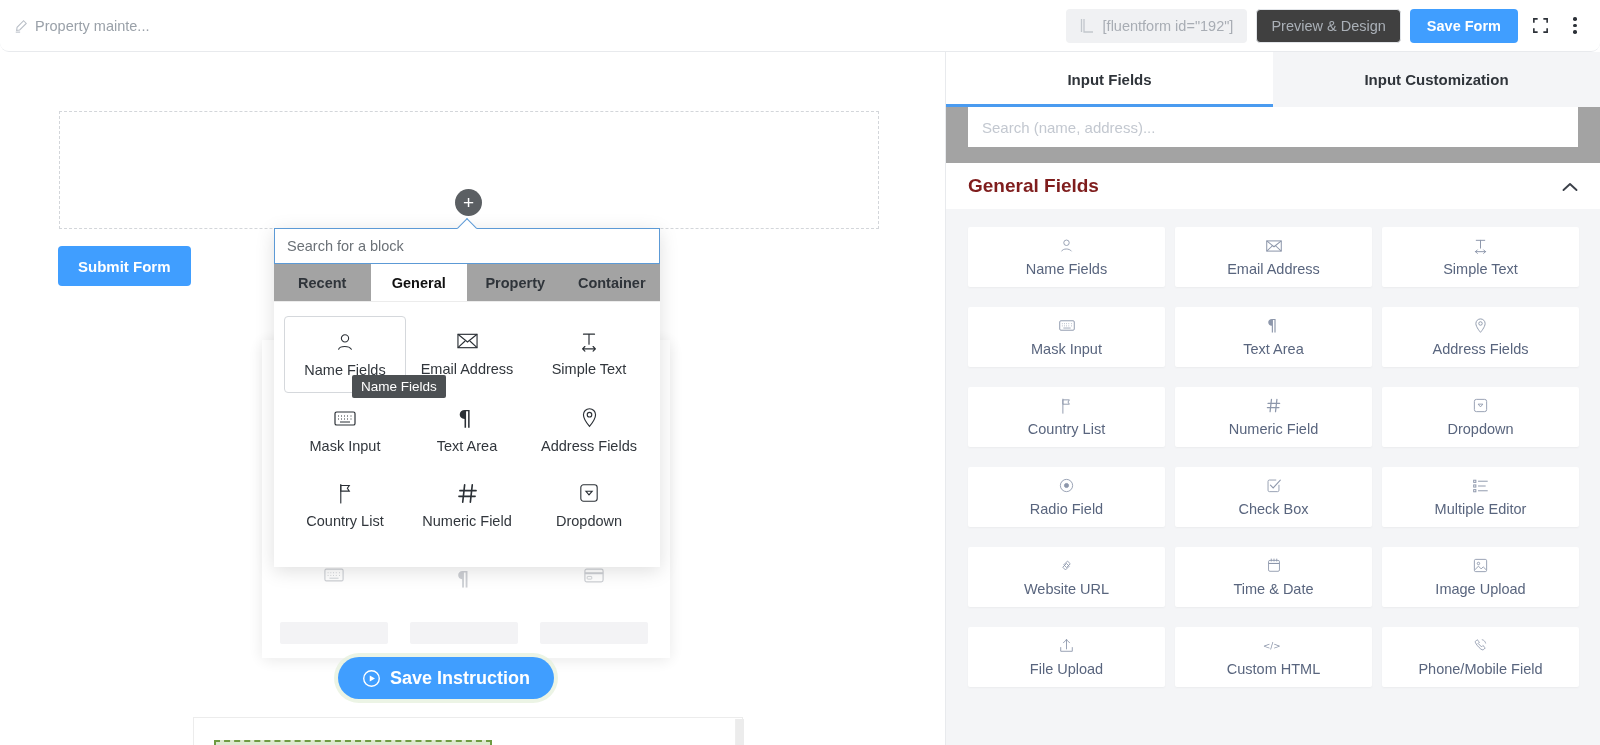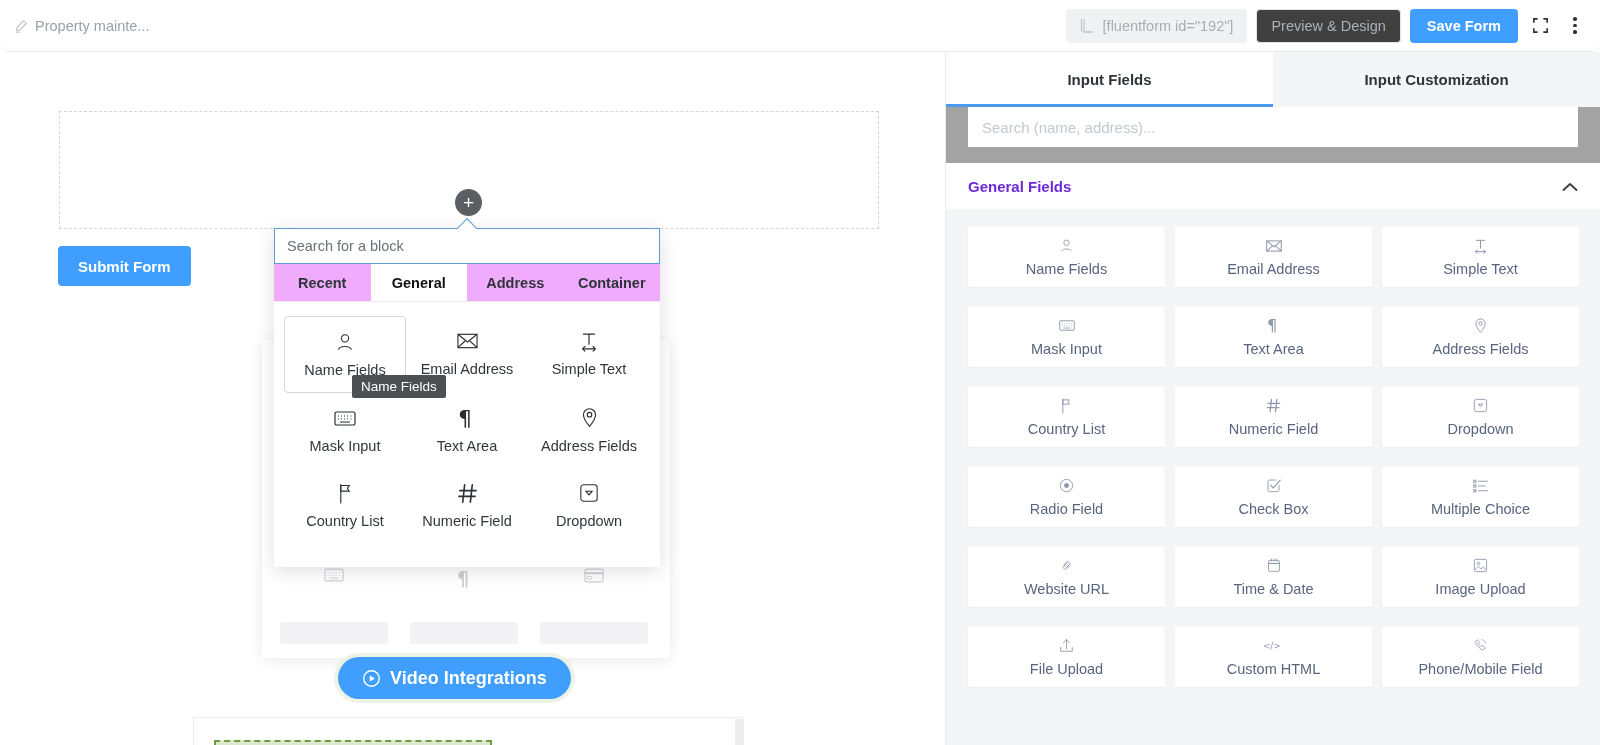--- a/index.html
+++ b/index.html
@@ -120,21 +120,21 @@
   }
   .ins-search {
     width: 100%; height: 36px; border: 1px solid #5c9ad6; background: #fff;
     padding: 0 12px; font-size: 14.5px; color: #4a5057; outline: none;
     font-family: "Liberation Sans", sans-serif;
   }
   .ins-search::placeholder { color: #6b7177; }
   .ins-tabs { display: flex; background: #f5f5f5; border-bottom: 1px solid #ececec; }
   .ins-tab {
     flex: 1; text-align: center; padding: 11px 0 10px; font-size: 14.5px;
-    font-weight: 700; color: #2f343a; cursor: pointer; background: #f0abfc;
+    font-weight: 700; color: #2f343a; cursor: pointer; background: #a3a3a3;
   }
   .ins-tab.active { background: #fff; color: #111; }
   .ins-grid {
     display: grid; grid-template-columns: repeat(3, 1fr);
     padding: 14px 10px 24px;
   }
   .ins-item {
     display: flex; flex-direction: column; align-items: center; gap: 9px;
     padding: 14px 4px; cursor: pointer; border-radius: 4px;
     font-size: 14.5px; color: #31363c; position: relative;
@@ -165,21 +165,21 @@
   .sb-search-wrap { padding: 0 22px 16px; background: #a3a3a3; }
   .sb-search {
     width: 100%; height: 40px; border: none; background: #fff;
     padding: 0 14px; font-size: 15px; color: #6b7280; outline: none;
     font-family: "Liberation Sans", sans-serif;
   }
   .sb-search::placeholder { color: #c3c8d0; }
   .sb-section-head {
     background: #fff; height: 46px; display: flex; align-items: center;
     justify-content: space-between; padding: 0 22px;
-    font-size: 15px; font-weight: 700; color: #6d28d9;
+    font-size: 19px; font-weight: 700; color: #7f1d1d;
   }
   .chev { color: #3b4049; display: block; }
   .sb-grid {
     display: grid; grid-template-columns: repeat(3, 197px);
     gap: 20px 10px; padding: 18px 0 0 22px;
   }
   .sb-card {
     background: #fff; height: 60px; border-radius: 2px;
     display: flex; flex-direction: column; align-items: center; justify-content: center;
     gap: 7px; cursor: pointer; color: #5c6880; font-size: 14.5px;
@@ -270,38 +270,38 @@
       </div>
     </div>
 
     <div class="video-btn">
       <span>
         <svg viewBox="0 0 22 22" fill="none" stroke="currentColor" stroke-width="1.6">
             <circle cx="11" cy="11" r="9"></circle>
             <path d="M9 7.5l6 3.5-6 3.5z" fill="currentColor" stroke="none"></path>
           </svg>
       </span>
-      <span>Video Integrations</span>
+      <span>Save Instruction</span>
     </div>
 
     <div class="ghost-card-bottom">
       <div class="gc-gray"></div>
       <div class="gc-white"></div>
       <div class="green-box"></div>
 
     </div>
 
     <div class="plus-btn">+</div>
 
     <div class="inserter">
       <input class="ins-search" type="text" value="" placeholder="Search for a block" style="">
       <div class="ins-tabs">
         <div class="ins-tab">Recent</div>
         <div class="ins-tab active">General</div>
-        <div class="ins-tab">Address</div>
+        <div class="ins-tab">Property</div>
         <div class="ins-tab">Container</div>
       </div>
       <div class="ins-grid">
 
         <div class="ins-item sel">
           <span class="gi">
             <svg width="20" height="20" viewBox="0 0 22 22" fill="none" stroke="currentColor" stroke-width="1.2">
                 <circle cx="11" cy="7" r="4"></circle>
                 <path d="M4 19c1.6-4 11.4-4 14 0" stroke-linecap="round"></path>
               </svg>
@@ -516,21 +516,21 @@
       </div>
       <div class="sb-card">
         <span class="ci">
             <svg width="15" height="14" viewBox="0 0 22 20" fill="none" stroke="currentColor" stroke-width="1.4">
               <rect x="1" y="1.5" width="3.2" height="3.2"></rect>
               <rect x="1" y="8.4" width="3.2" height="3.2"></rect>
               <rect x="1" y="15.3" width="3.2" height="3.2"></rect>
               <path d="M8 3h13M8 10h10M8 17h13" stroke-linecap="round"></path>
             </svg>
           </span>
-        <span class="cl">Multiple Choice</span>
+        <span class="cl">Multiple Editor</span>
       </div>
 
       <div class="sb-card">
         <span class="ci">
             <svg width="15" height="15" viewBox="0 0 22 22" fill="none" stroke="currentColor" stroke-width="1.3">
               <path d="M12.5 4.5l4 4-5.5 5.5-4-4z"></path>
               <path d="M9.5 17.5l-4-4 5.5-5.5 4 4z"></path>
             </svg>
           </span>
         <span class="cl">Website URL</span>

